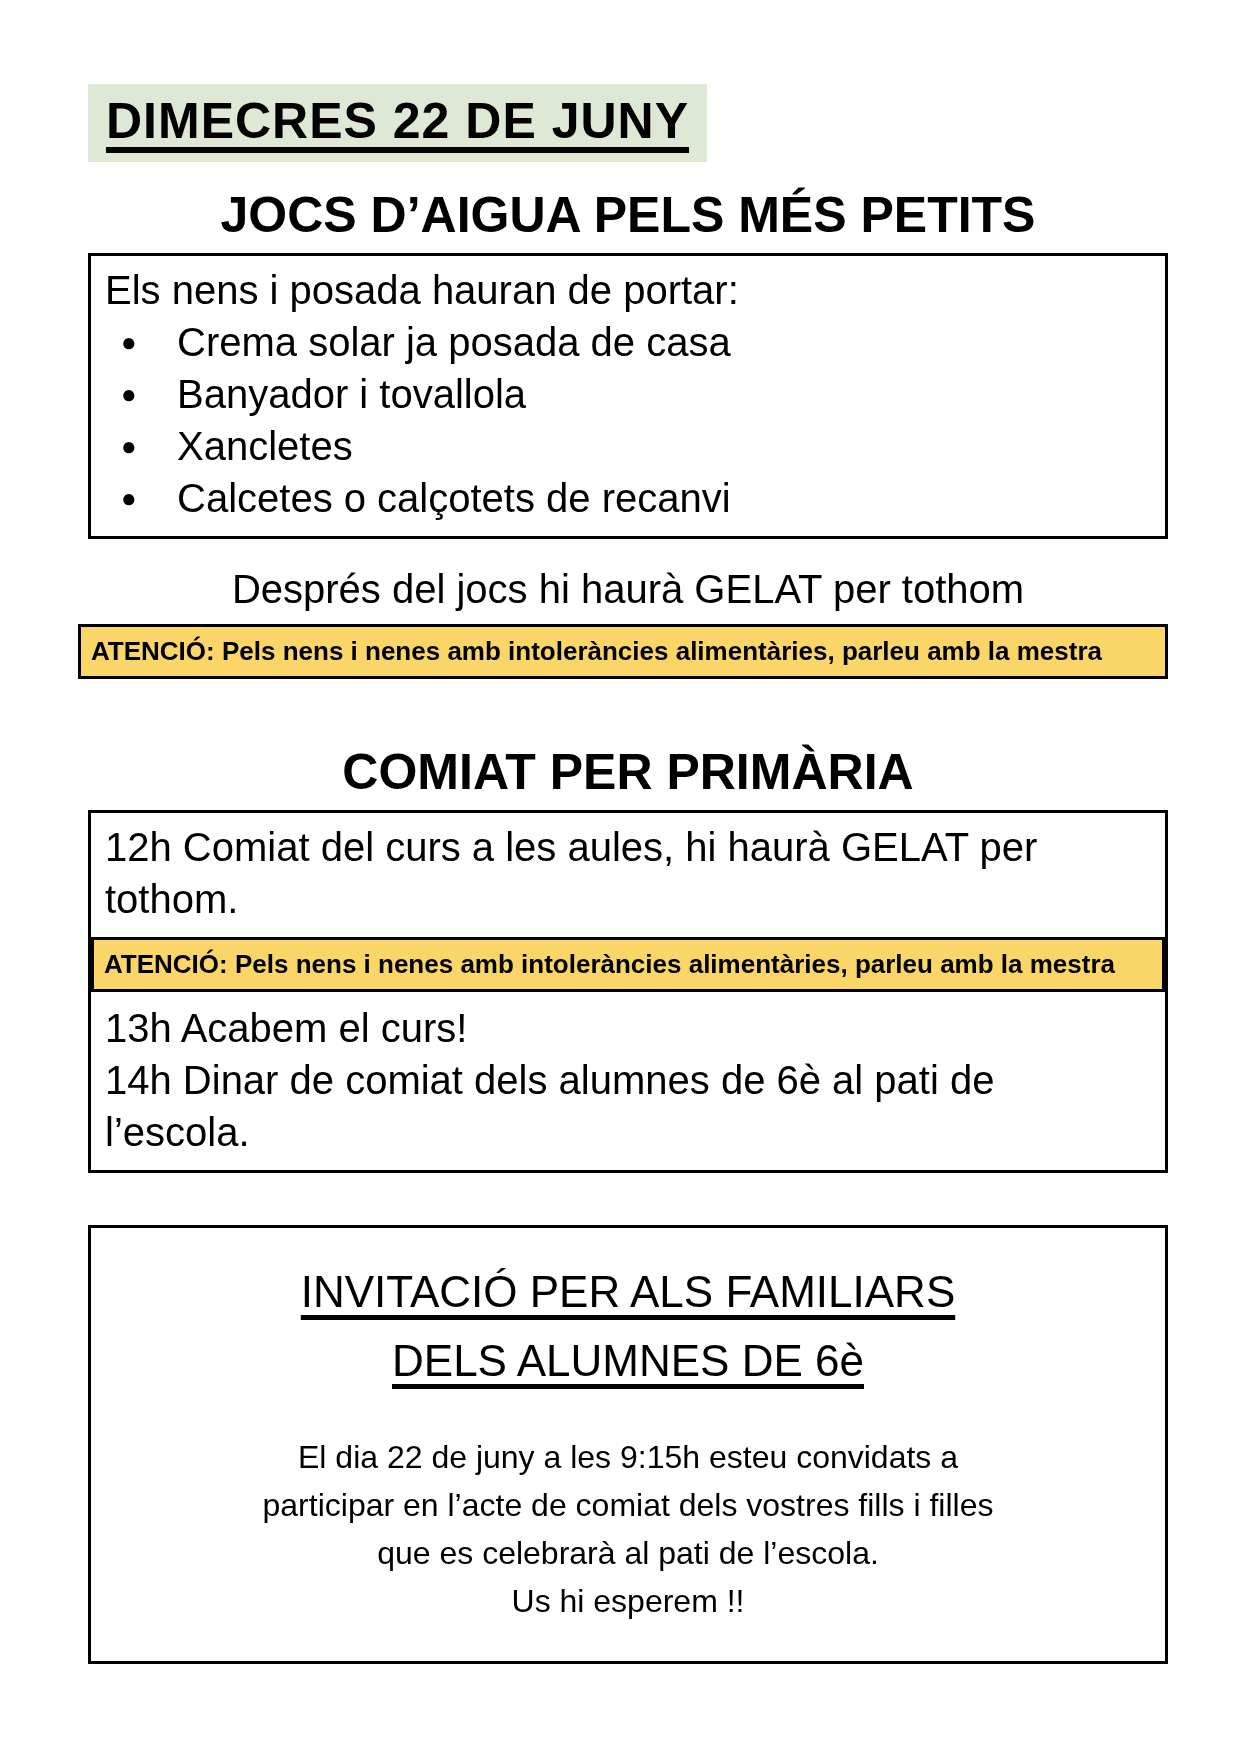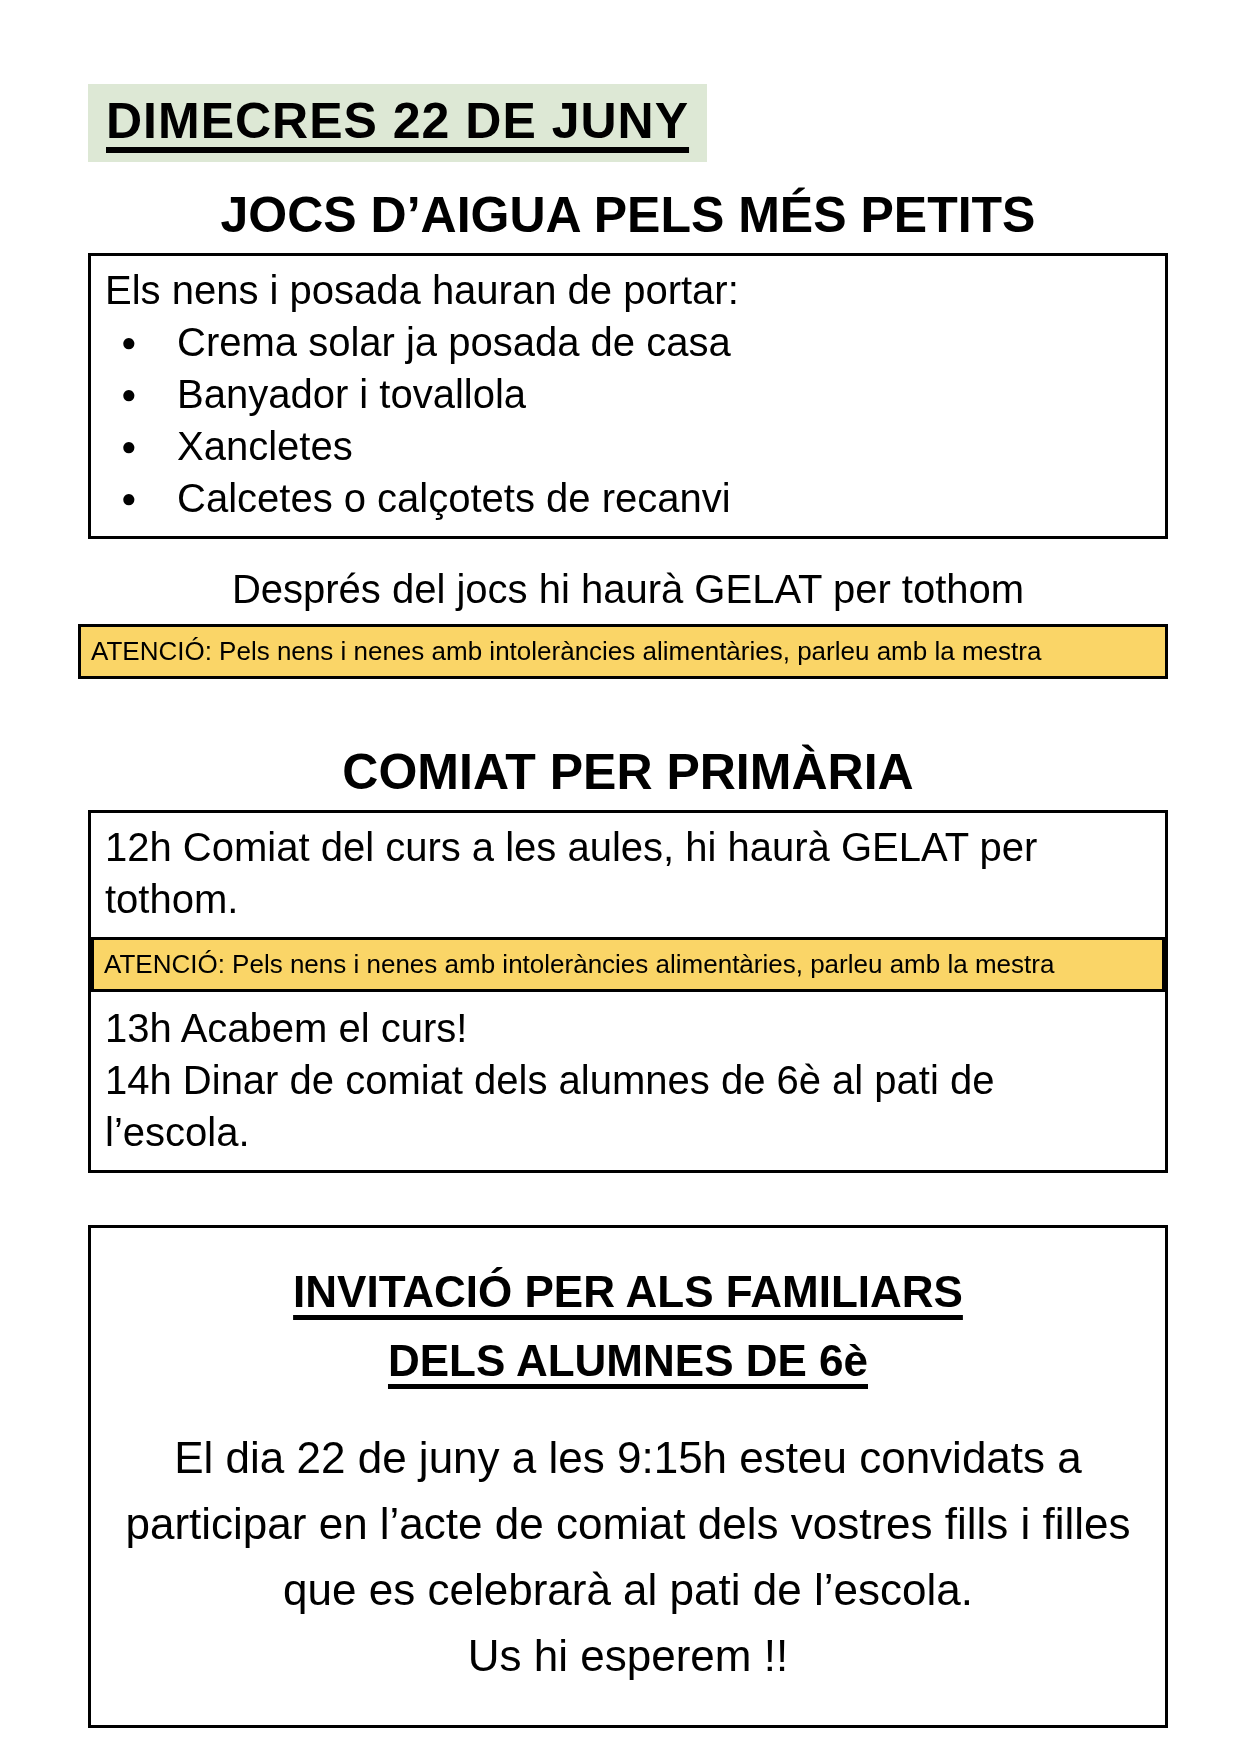--- a/index.html
+++ b/index.html
@@ -76,20 +76,21 @@
   }
 
   
   .warning {
     background: #fad567;
     border: 3px solid #000000;
     padding: 9px 10px;
     font-size: 26px;
     line-height: 1.2;
     box-sizing: border-box;
+    font-weight: bold;
   }
   .warning.standalone {
     margin: 12px 0 0 -10px;
   }
   .warning.inset {
     margin: 12px -14px 10px -14px;
   }
 
   .para {
     margin: 0;
@@ -99,31 +100,31 @@
   
   .invitation {
     margin-top: 52px;
     border: 3px solid #000000;
     text-align: center;
     padding: 30px 10px 36px 10px;
     box-sizing: border-box;
   }
   .invitation-heading {
     font-size: 44px;
-    font-weight: bold;
+    font-weight: normal;
     line-height: 1.55;
     white-space: pre-line;
     text-decoration: underline;
     text-decoration-thickness: 5px;
     text-underline-offset: 8px;
   }
   .invitation-body {
-    font-size: 44px;
+    font-size: 32px;
     line-height: 1.5;
-    margin-top: 30px;
+    margin-top: 38px;
     white-space: pre-line;
   }
 </style>
 </head>
 <body>
 
 <div class="content">
 
   <div class="doc-title-wrap">
     <span class="doc-title">DIMECRES 22 DE JUNY</span>

